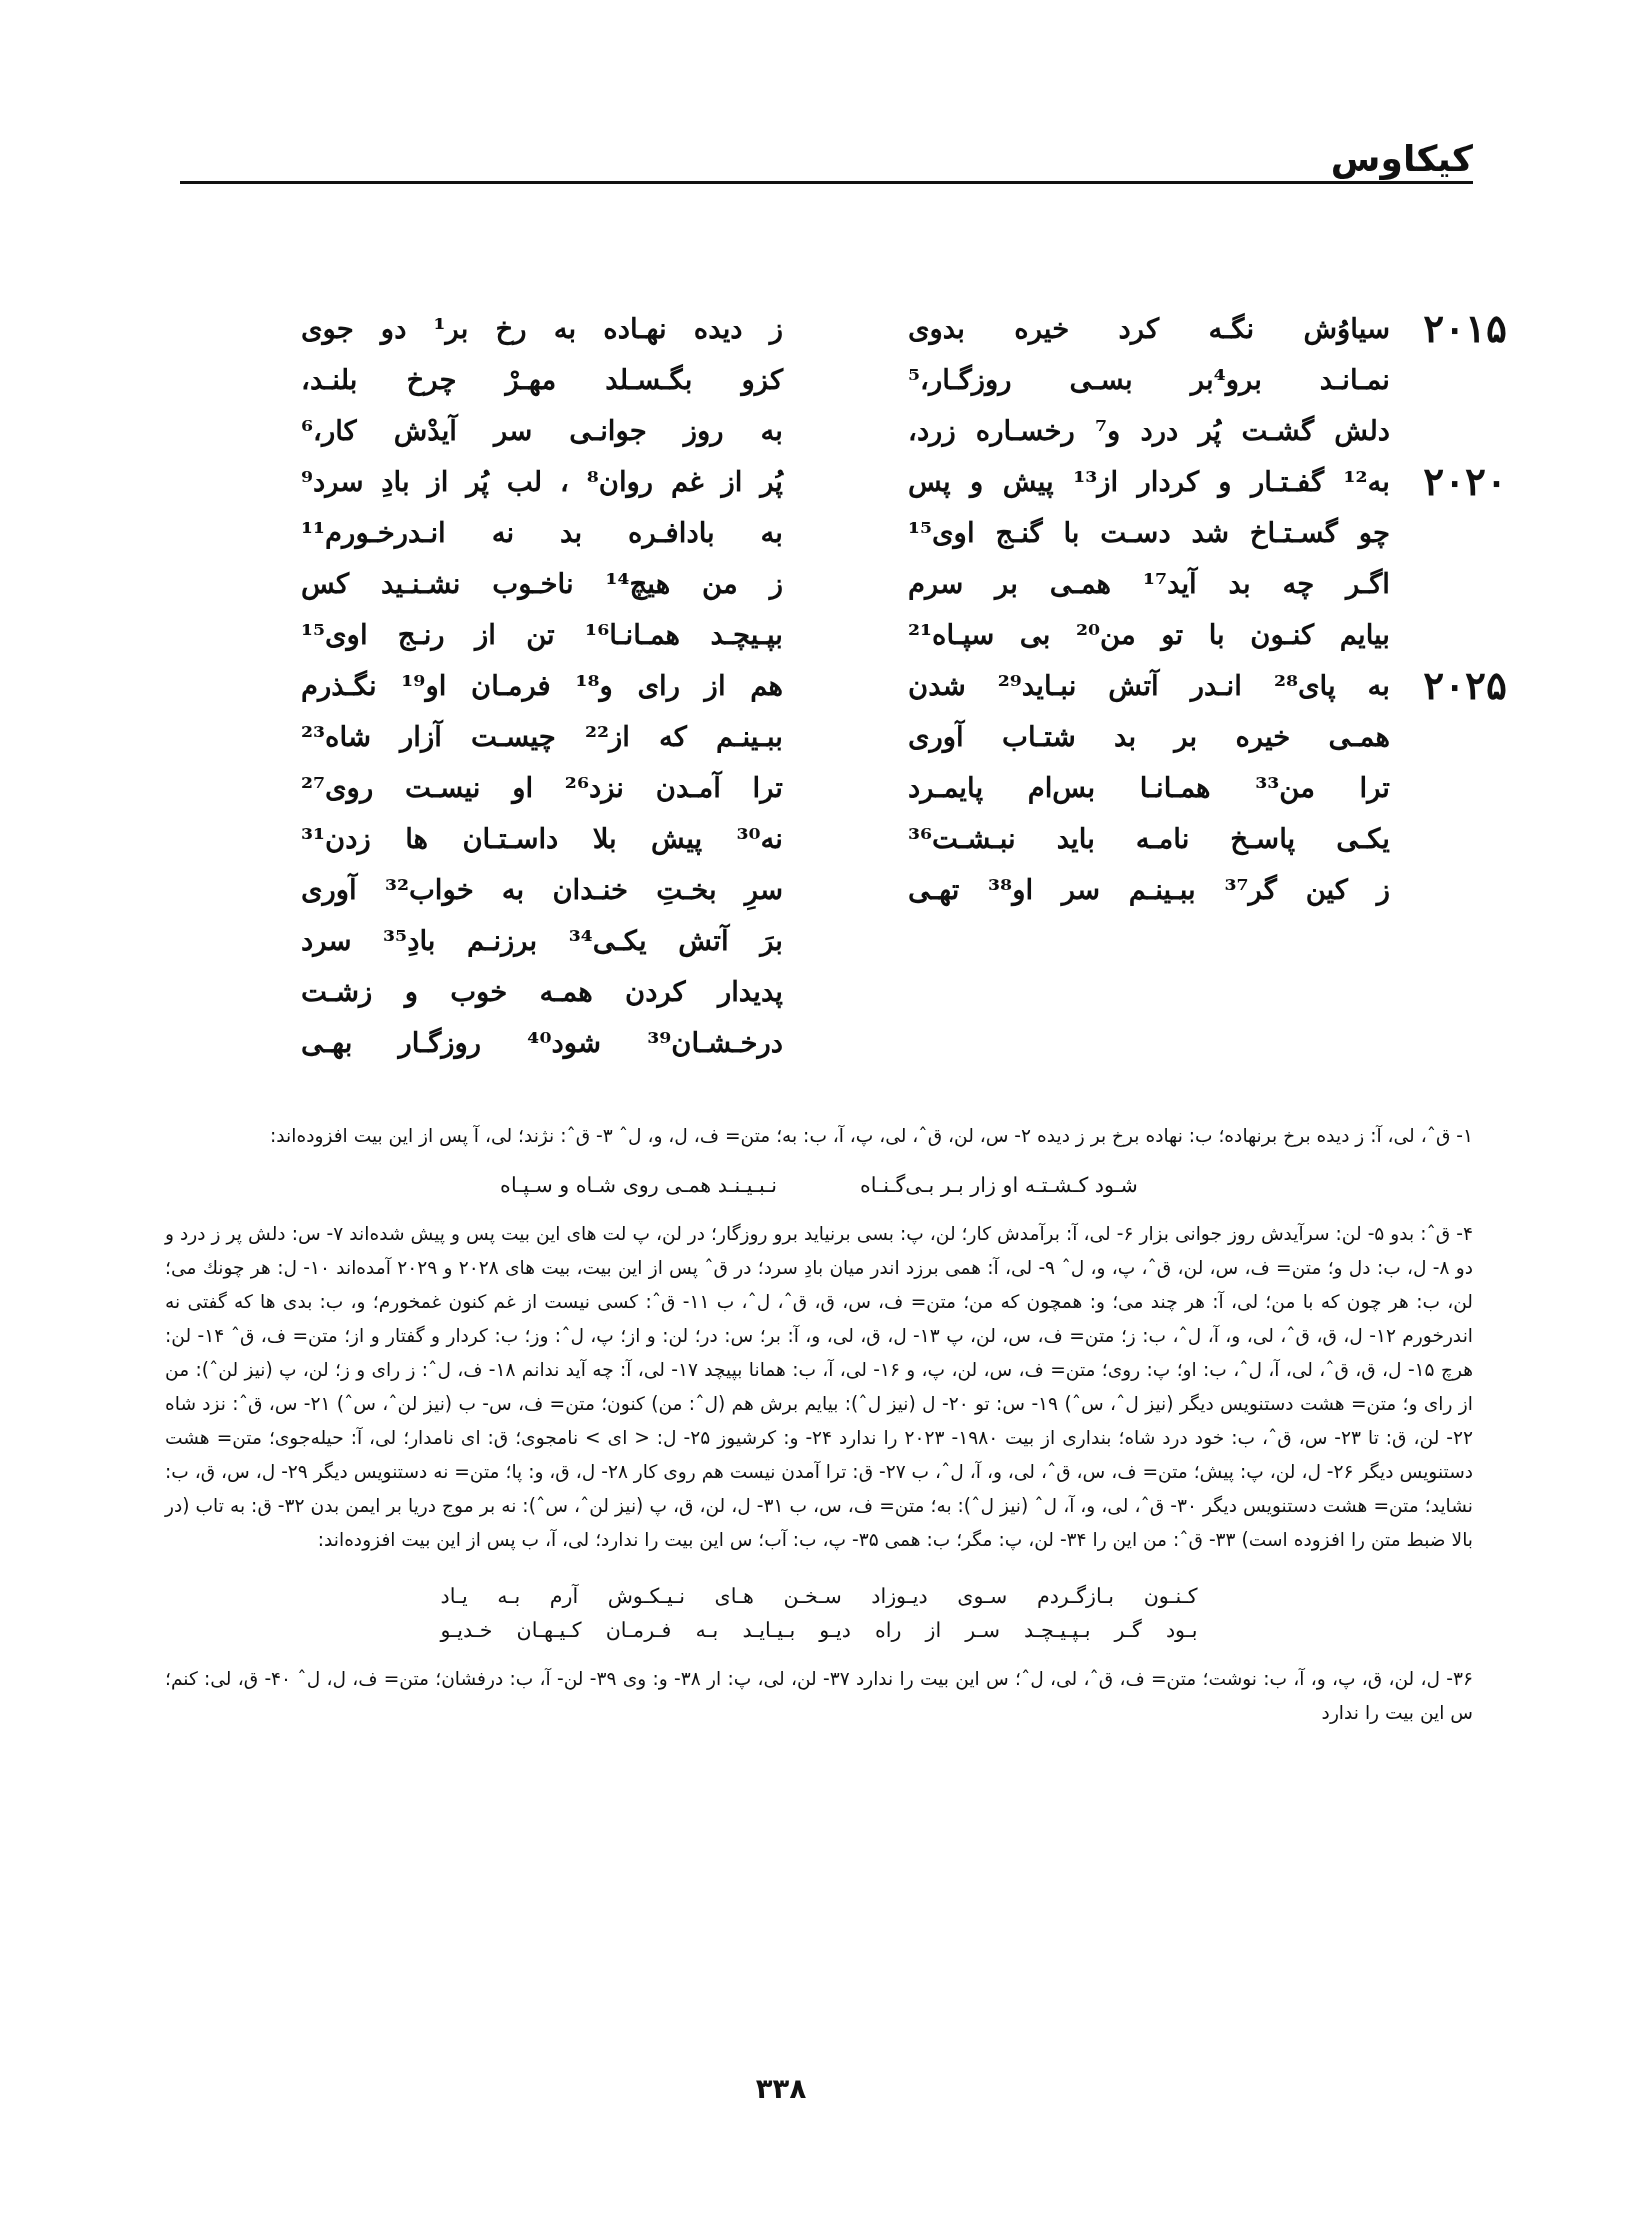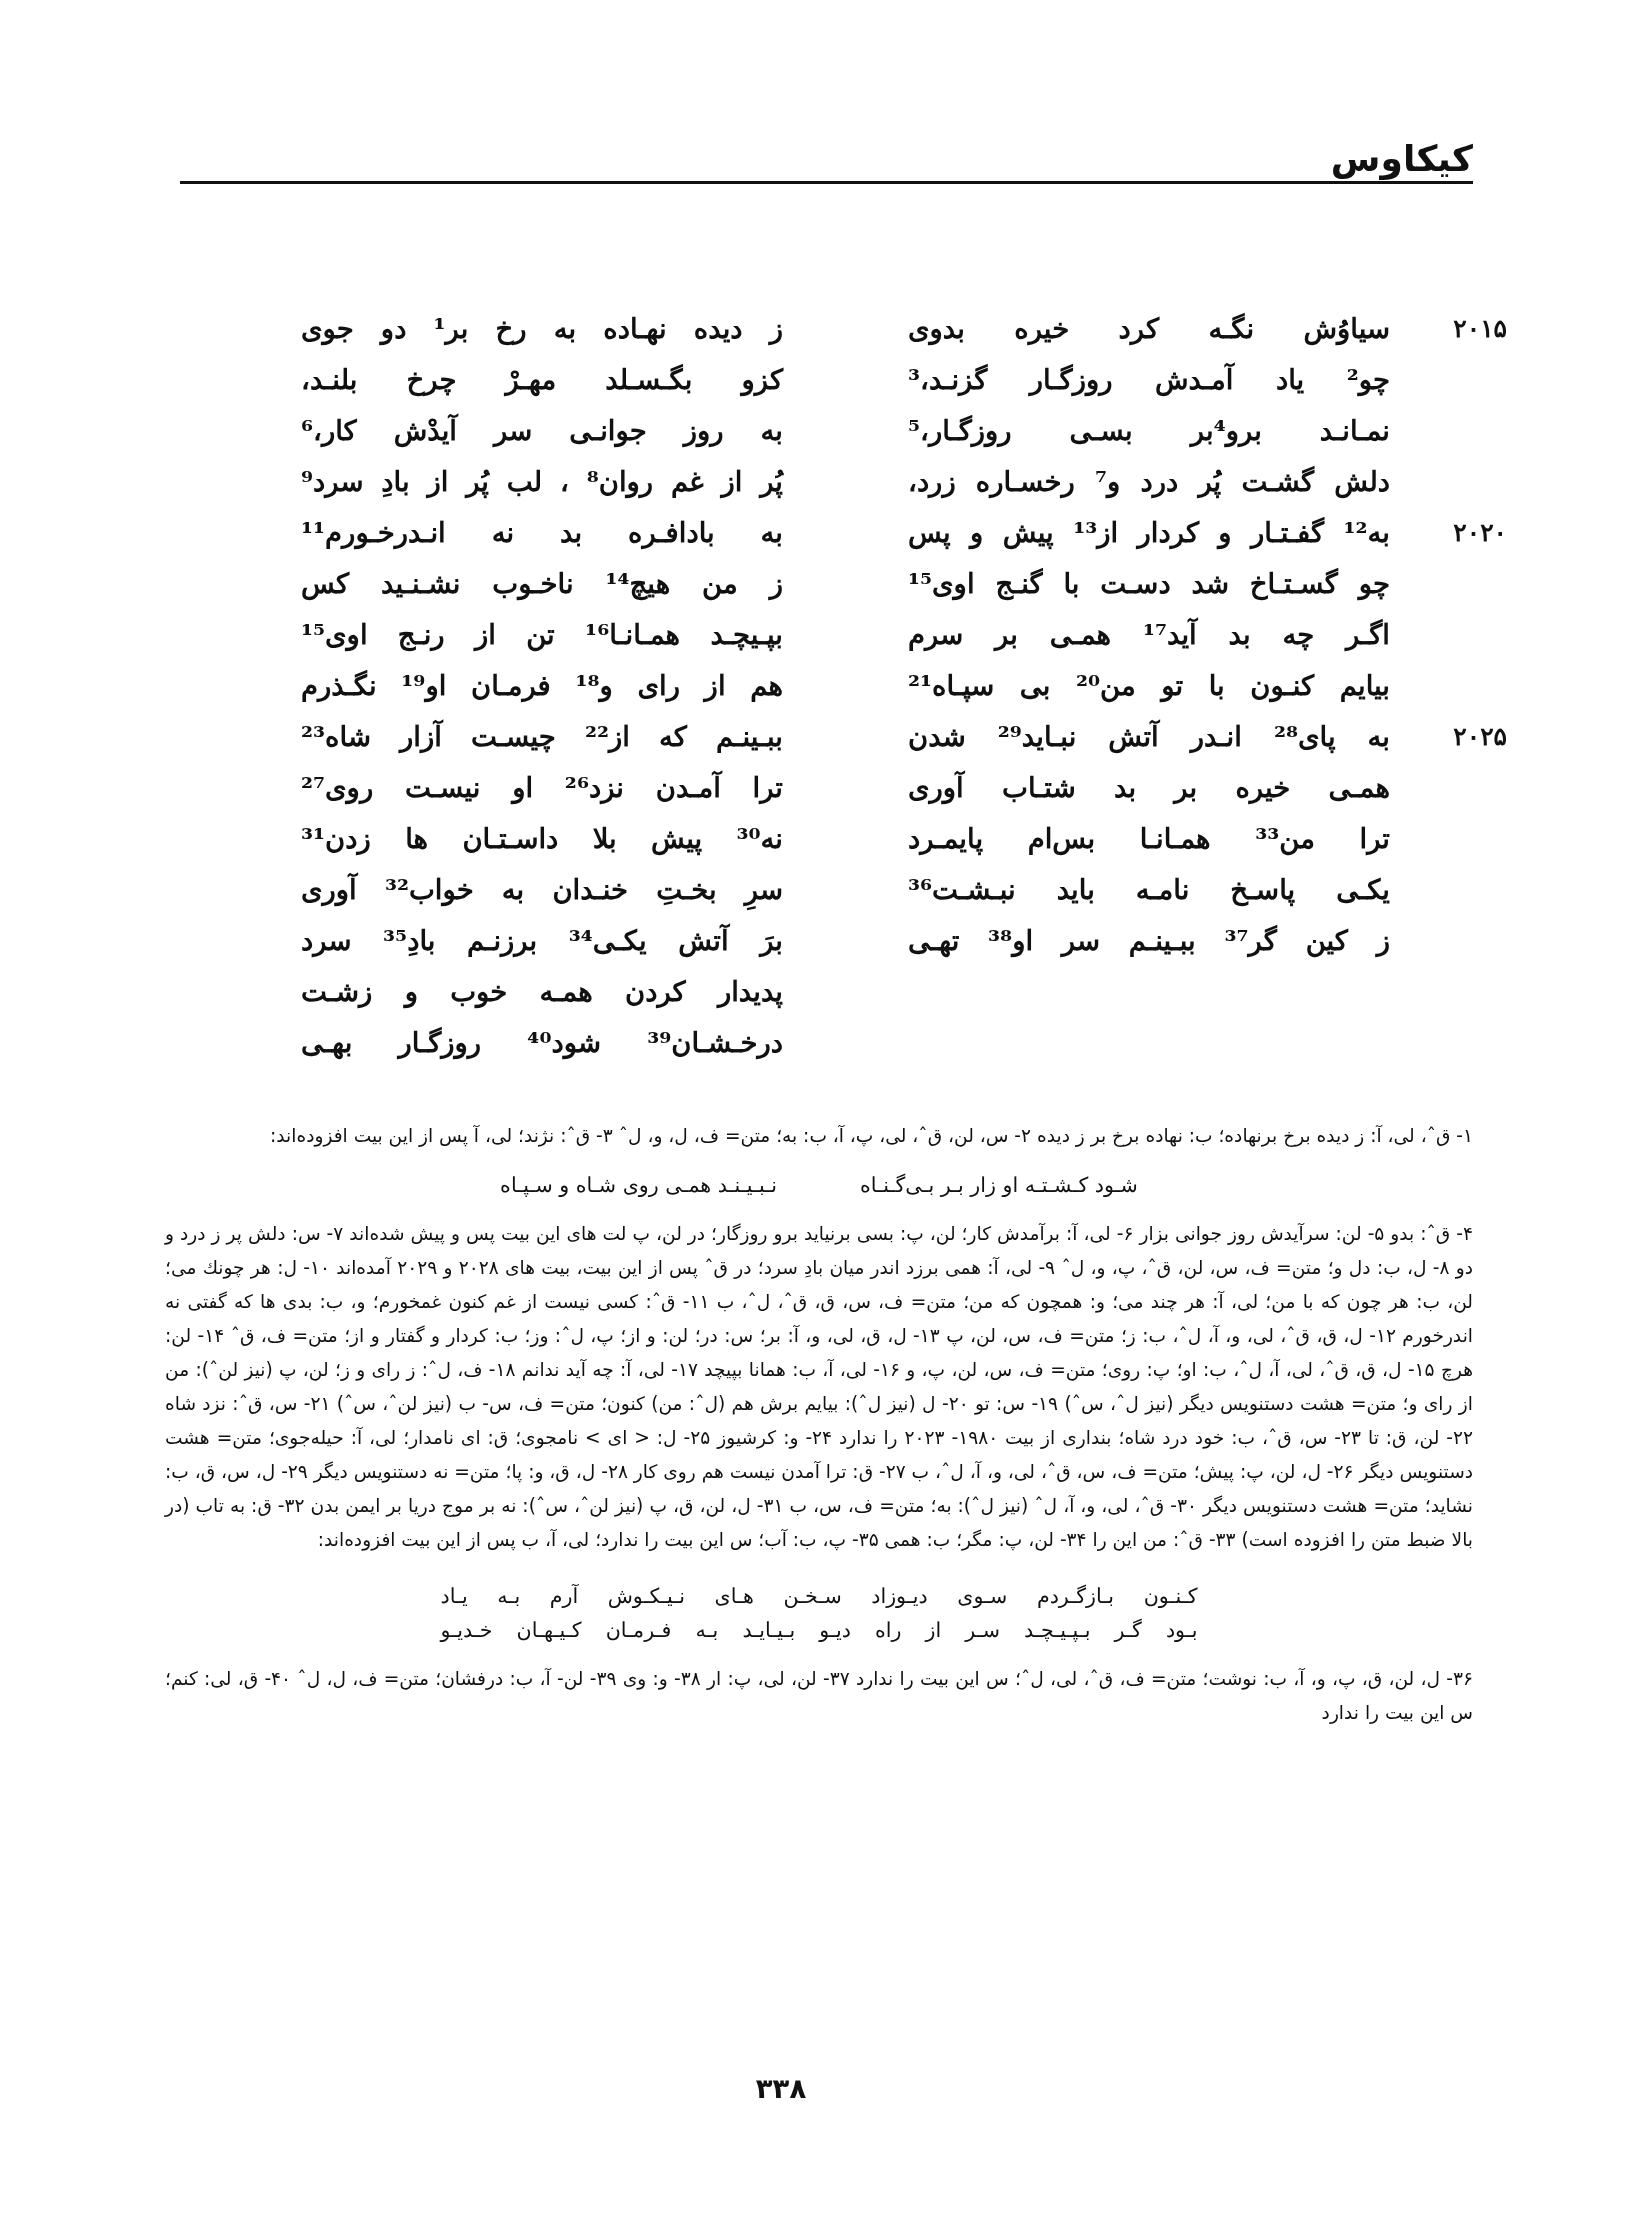--- a/index.html
+++ b/index.html
@@ -22,21 +22,21 @@
   }
   .col { position:absolute; top:0; width:482px; }
   .col-right { right:117px; }
   .col-left { left:12px; }
   .verse {
     height:51px; line-height:51px; font-size:27.5px; font-weight:bold;
     text-align:justify; text-align-last:justify; white-space:nowrap; position:relative;
   }
   .verse-num {
     position:absolute; right:-117px; top:0; width:103px; text-align:right;
-    font-size:25px; font-weight:bold;
+    font-size:39px; font-weight:bold;
   }
   .verse-text { display:block; text-align:justify; text-align-last:justify; }
   .footnotes {
     position:absolute; top:1119px; left:165px; width:1308px;
     font-family:"DejaVu Sans", sans-serif; font-size:18.6px; line-height:34px;
   }
   .fn-para { text-align:justify; text-align-last:right; margin:0; }
   .fn-couplet {
     font-family:"DejaVu Serif", serif; font-size:20.6px; line-height:34px;
     display:flex; justify-content:center; gap:83px; margin:15px 0;
@@ -54,24 +54,20 @@
 <div class="page-header">
   <div class="page-title">کیکاوس</div>
   <div class="header-rule"></div>
 </div>
 
 <div class="poem">
   <div class="col col-right">
     <div class="verse">
         <span class="verse-num">۲۰۱۵</span>
         <span class="verse-text">سیاوُش نگـه کرد خیره بدوی</span>
-      </div>
-    <div class="verse">
-        <span class="verse-num"></span>
-        <span class="verse-text">چو² یاد آمـدش روزگـار گزنـد،³</span>
       </div>
     <div class="verse">
         <span class="verse-num"></span>
         <span class="verse-text">نمـانـد برو⁴بر بسـی روزگـار،⁵</span>
       </div>
     <div class="verse">
         <span class="verse-num"></span>
         <span class="verse-text">دلش گشـت پُر درد و⁷ رخسـاره زرد،</span>
       </div>
     <div class="verse">

